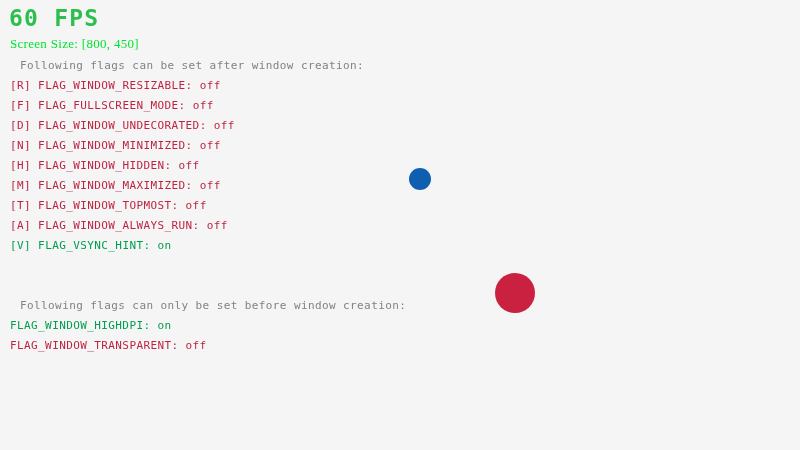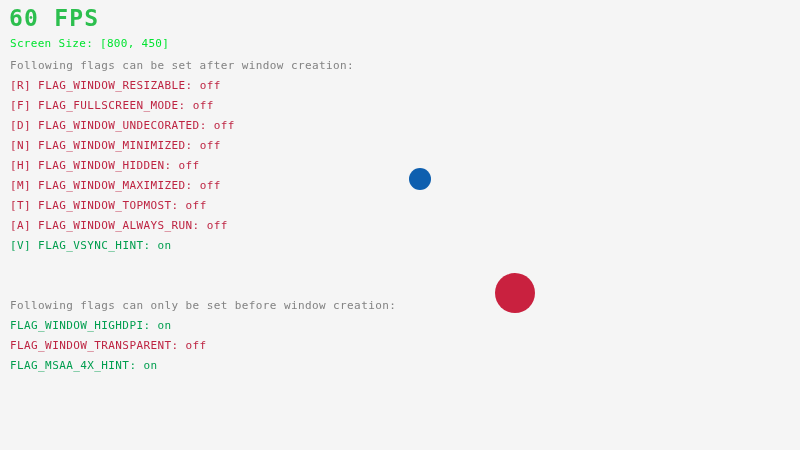--- a/index.html
+++ b/index.html
@@ -31,31 +31,32 @@
     letter-spacing: 1.2px;
     color: #2cbf4e;
     white-space: nowrap;
   }
 
   
   .screen-size {
     position: absolute;
     left: 10px;
     top: 37px;
-    font-size: 11px;
+    font-size: 13px;
     line-height: 13px;
     letter-spacing: 0.3px;
     color: #00e430;
     white-space: nowrap;
+    font-family: Liberation Serif, serif;
   }
 
   
   .section-header {
     position: absolute;
-    left: 10px;
+    left: 20px;
     font-size: 11px;
     line-height: 13px;
     letter-spacing: 0.4px;
     color: #828282;
     white-space: nowrap;
   }
   #header-after  { top: 59px; }
   #header-before { top: 299px; }
 
   
@@ -121,20 +122,19 @@
       <div class="flag-line off" style="color: rgb(190, 36, 66);"><span class="flag-key">[T]</span> <span class="flag-name">FLAG_WINDOW_TOPMOST:</span> <span class="flag-value">off</span></div>
       <div class="flag-line off" style="color: rgb(190, 36, 66);"><span class="flag-key">[A]</span> <span class="flag-name">FLAG_WINDOW_ALWAYS_RUN:</span> <span class="flag-value">off</span></div>
       <div class="flag-line on" style="color: rgb(0, 158, 79);"><span class="flag-key">[V]</span> <span class="flag-name">FLAG_VSYNC_HINT:</span> <span class="flag-value">on</span></div>
     </div>
 
   <div class="section-header" id="header-before" style="color: rgb(130, 130, 130);">Following flags can only be set before window creation:</div>
 
   <div class="flag-list" id="flags-before">
       <div class="flag-line on" style="color: rgb(0, 158, 79);"><span class="flag-name">FLAG_WINDOW_HIGHDPI:</span> <span class="flag-value">on</span></div>
       <div class="flag-line off" style="color: rgb(190, 36, 66);"><span class="flag-name">FLAG_WINDOW_TRANSPARENT:</span> <span class="flag-value">off</span></div>
-      <div class="flag-line on" style="color: rgb(0, 158, 79);"><span class="flag-name">FLAG_MSAA_4X_HINT:</span> <span class="flag-value">on</span></div>
     </div>
 
   <div class="circle" id="circle-blue" style="left: 409px; top: 168px; width: 22px; height: 22px; background: rgb(14, 95, 175);"></div>
 
   <div class="circle" id="circle-red" style="left: 495px; top: 273px; width: 40px; height: 40px; background: rgb(201, 33, 63);"></div>
 
 </div>
 
 </body></html>

